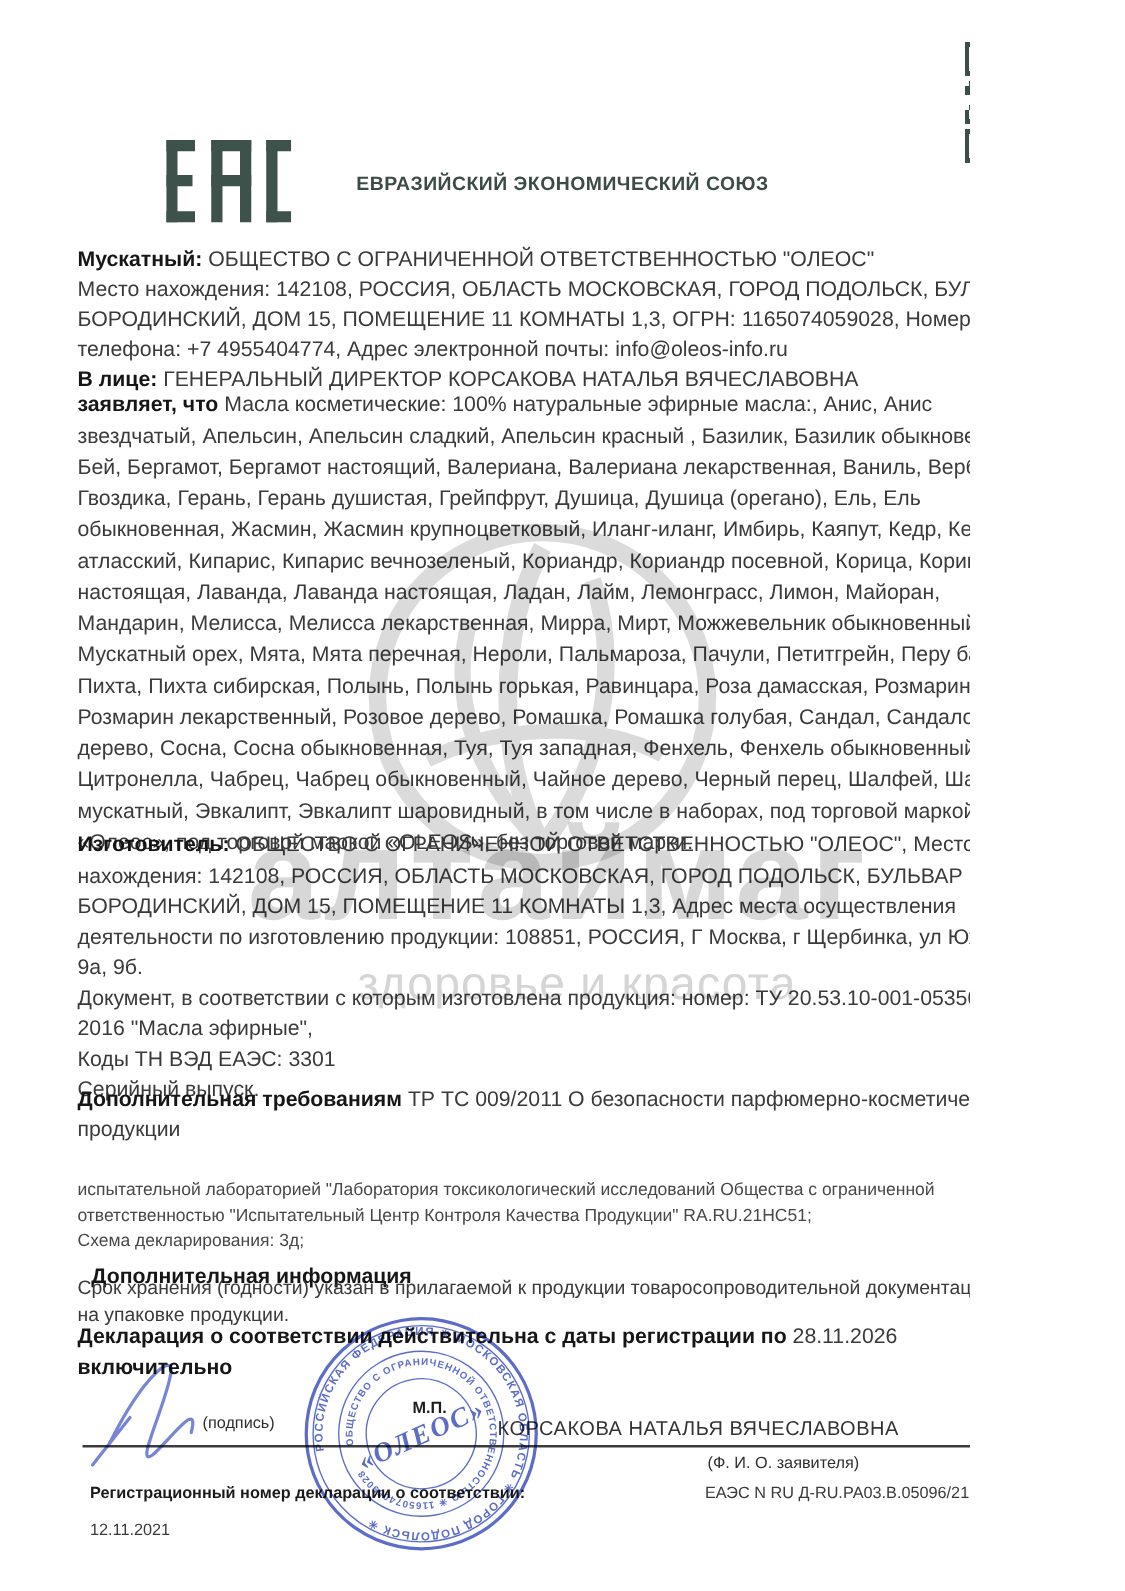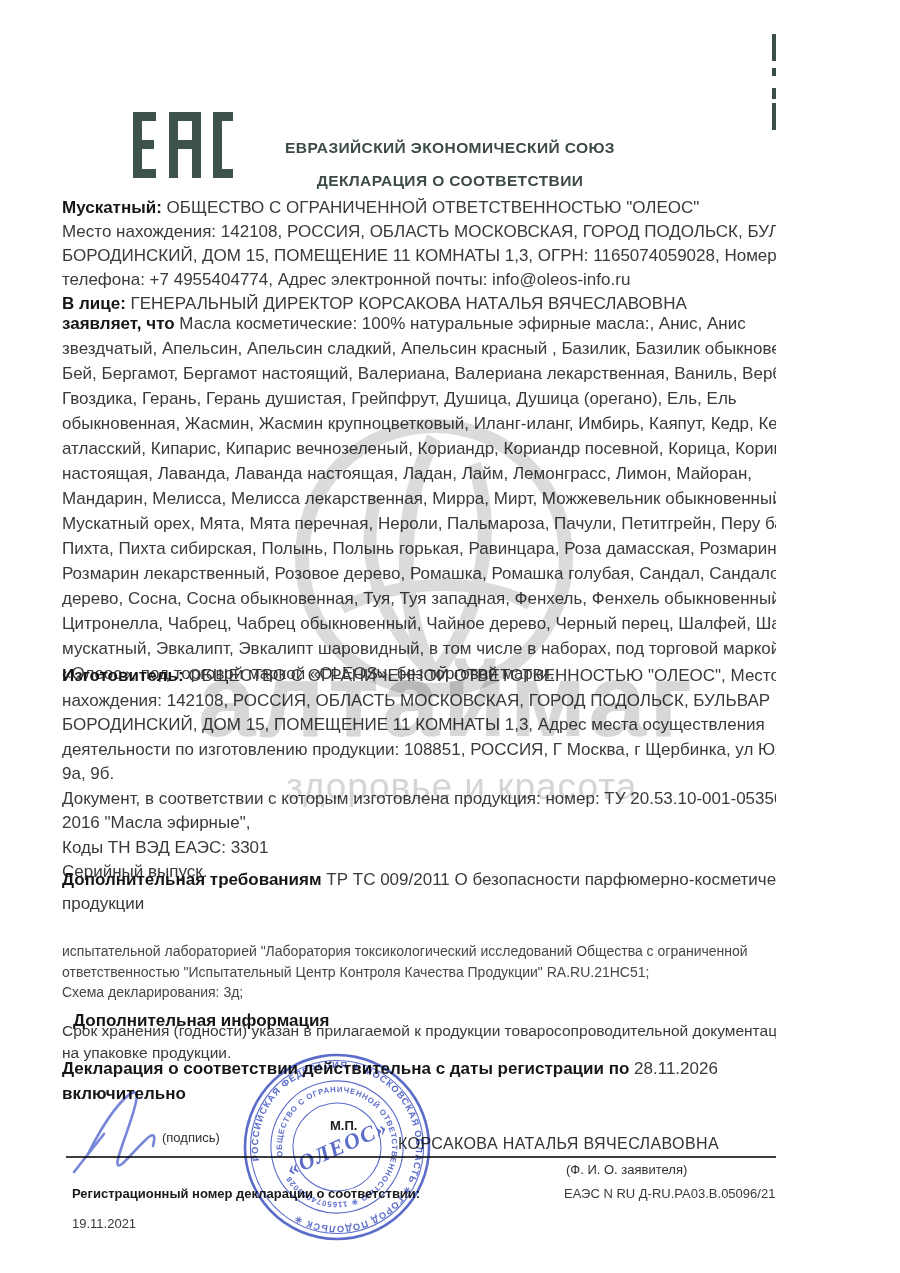--- a/index.html
+++ b/index.html
@@ -264,21 +264,20 @@
       <rect x="4" y="4" width="3" height="3" fill="#3b4e48"></rect>
       <rect x="20" y="2" width="7" height="7" fill="#3b4e48"></rect>
       <rect x="21" y="3" width="5" height="5" fill="#fff"></rect>
       <rect x="22" y="4" width="3" height="3" fill="#3b4e48"></rect>
       <rect x="2" y="20" width="7" height="7" fill="#3b4e48"></rect>
       <rect x="3" y="21" width="5" height="5" fill="#fff"></rect>
       <rect x="4" y="22" width="3" height="3" fill="#3b4e48"></rect>
     </svg>
 
   <div class="heading" style="top:139px;">ЕВРАЗИЙСКИЙ ЭКОНОМИЧЕСКИЙ СОЮЗ</div>
-  <div class="heading" style="top:172px;">ДЕКЛАРАЦИЯ О СООТВЕТСТВИИ</div>
 
   <p class="txt" style="top:196px;margin:0;">
     <b>Мускатный:</b><span> ОБЩЕСТВО С ОГРАНИЧЕННОЙ ОТВЕТСТВЕННОСТЬЮ "ОЛЕОС"</span><br>
     <span>Место нахождения: 142108, РОССИЯ, ОБЛАСТЬ МОСКОВСКАЯ, ГОРОД ПОДОЛЬСК, БУЛЬВАР БОРОДИНСКИЙ, ДОМ 15, ПОМЕЩЕНИЕ 11 КОМНАТЫ 1,3, ОГРН: 1165074059028, Номер телефона: +7 4955404774, Адрес электронной почты: info@oleos-info.ru</span><br>
     <b>В лице:</b><span> ГЕНЕРАЛЬНЫЙ ДИРЕКТОР КОРСАКОВА НАТАЛЬЯ ВЯЧЕСЛАВОВНА</span>
   </p>
 
   <p class="txt prod" style="top:311px;margin:0;">
     <b>заявляет, что</b><span> Масла косметические: 100% натуральные эфирные масла:, Анис, Анис звездчатый, Апельсин, Апельсин сладкий, Апельсин красный , Базилик, Базилик обыкновенный, Бей, Бергамот, Бергамот настоящий, Валериана, Валериана лекарственная, Ваниль, Вербена, Гвоздика, Герань, Герань душистая, Грейпфрут, Душица, Душица (орегано), Ель, Ель обыкновенная, Жасмин, Жасмин крупноцветковый, Иланг-иланг, Имбирь, Каяпут, Кедр, Кедр атласский, Кипарис, Кипарис вечнозеленый, Кориандр, Кориандр посевной, Корица, Корица настоящая, Лаванда, Лаванда настоящая, Ладан, Лайм, Лемонграсс, Лимон, Майоран, Мандарин, Мелисса, Мелисса лекарственная, Мирра, Мирт, Можжевельник обыкновенный, Мускатный орех, Мята, Мята перечная, Нероли, Пальмароза, Пачули, Петитгрейн, Перу бальзам, Пихта, Пихта сибирская, Полынь, Полынь горькая, Равинцара, Роза дамасская, Розмарин, Розмарин лекарственный, Розовое дерево, Ромашка, Ромашка голубая, Сандал, Сандаловое дерево, Сосна, Сосна обыкновенная, Туя, Туя западная, Фенхель, Фенхель обыкновенный, Цитронелла, Чабрец, Чабрец обыкновенный, Чайное дерево, Черный перец, Шалфей, Шалфей мускатный, Эвкалипт, Эвкалипт шаровидный, в том числе в наборах, под торговой маркой «Олеос», под торговой маркой «OLEOS», без торговой марки.</span>
   </p>
@@ -313,21 +312,21 @@
   <span class="signame">КОРСАКОВА НАТАЛЬЯ ВЯЧЕСЛАВОВНА</span>
   <div class="sigline"></div>
   <span class="siglabel" style="left:162px;top:1130px;">(подпись)</span>
   <span class="siglabel" style="left:566px;top:1162px;">(Ф. И. О. заявителя)</span>
 
   <div class="regrow" style="top:1186px;">
     <span class="lbl">Регистрационный номер декларации о соответствии:</span>
     <span class="val">ЕАЭС N RU Д-RU.РА03.В.05096/21</span>
   </div>
   <div class="regrow" style="top:1216px;">
-    <span class="val">19.11.2021</span>
+    <span class="val">12.11.2021</span>
   </div>
 
   <svg class="wm" style="left:282px;top:408px;opacity:.55;" width="310" height="300" viewBox="0 0 310 300" fill="none" stroke="#bdbdbd">
     <circle cx="152" cy="150" r="132" stroke-width="14"></circle>
     <path d="M 152,268 C 114,200 116,96 152,30" stroke-width="15"></path>
     <path d="M 152,268 C 198,210 216,126 192,56" stroke-width="14"></path>
     <path d="M 152,268 C 100,216 76,150 94,88" stroke-width="13"></path>
     <path d="M 60,200 C 120,170 200,170 248,196" stroke-width="12"></path>
   </svg>
   <div class="abs wm wm-brand">алтаймаг</div>

